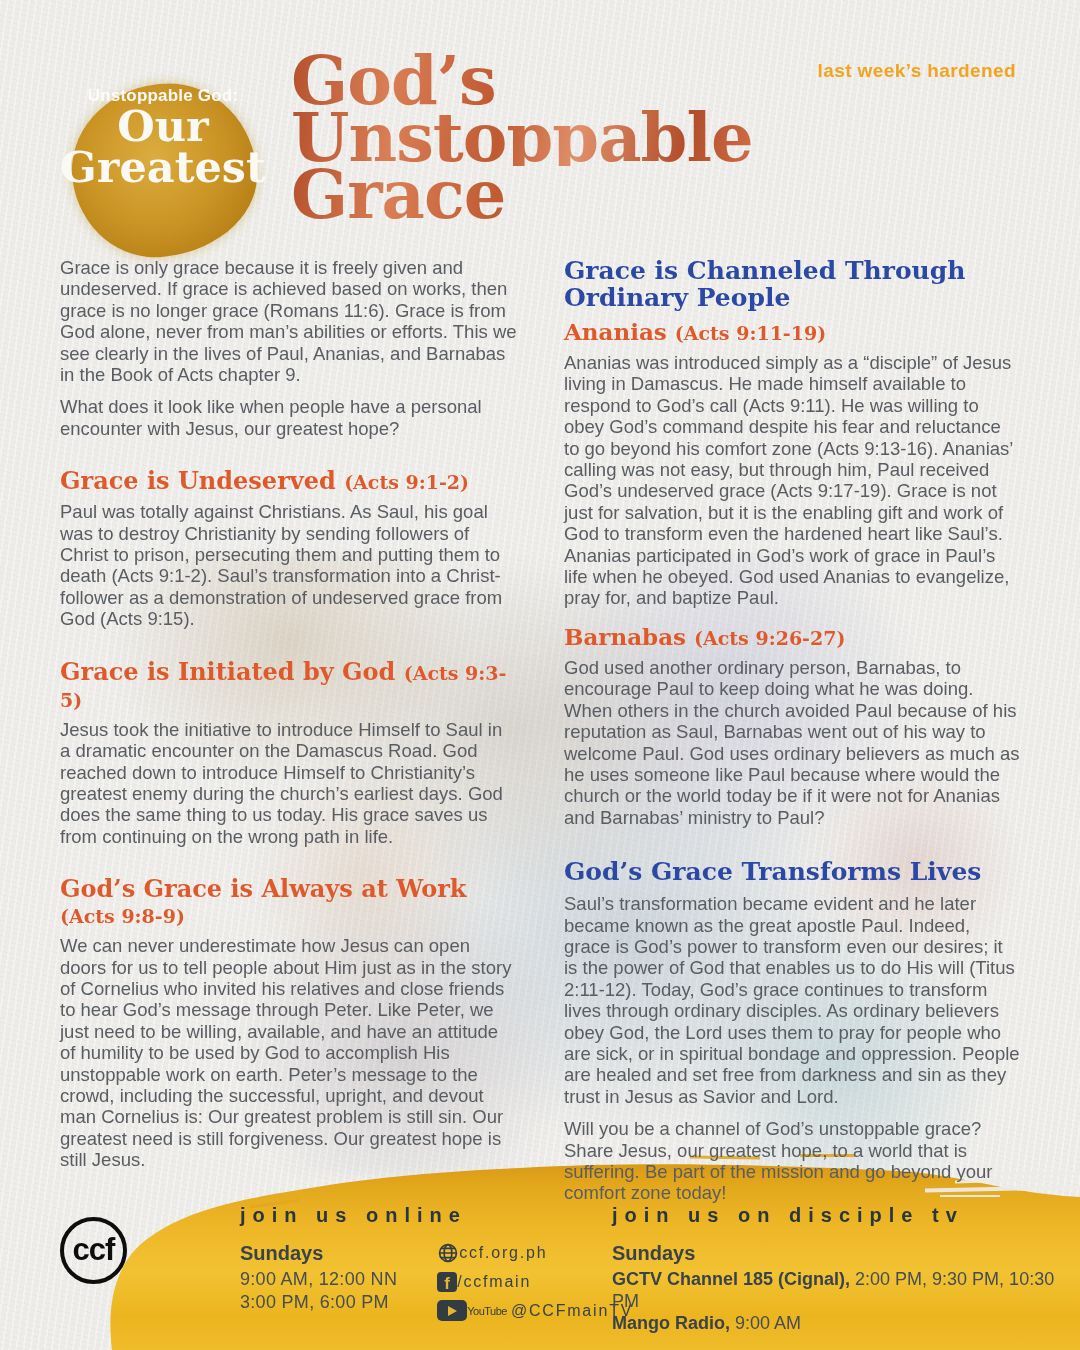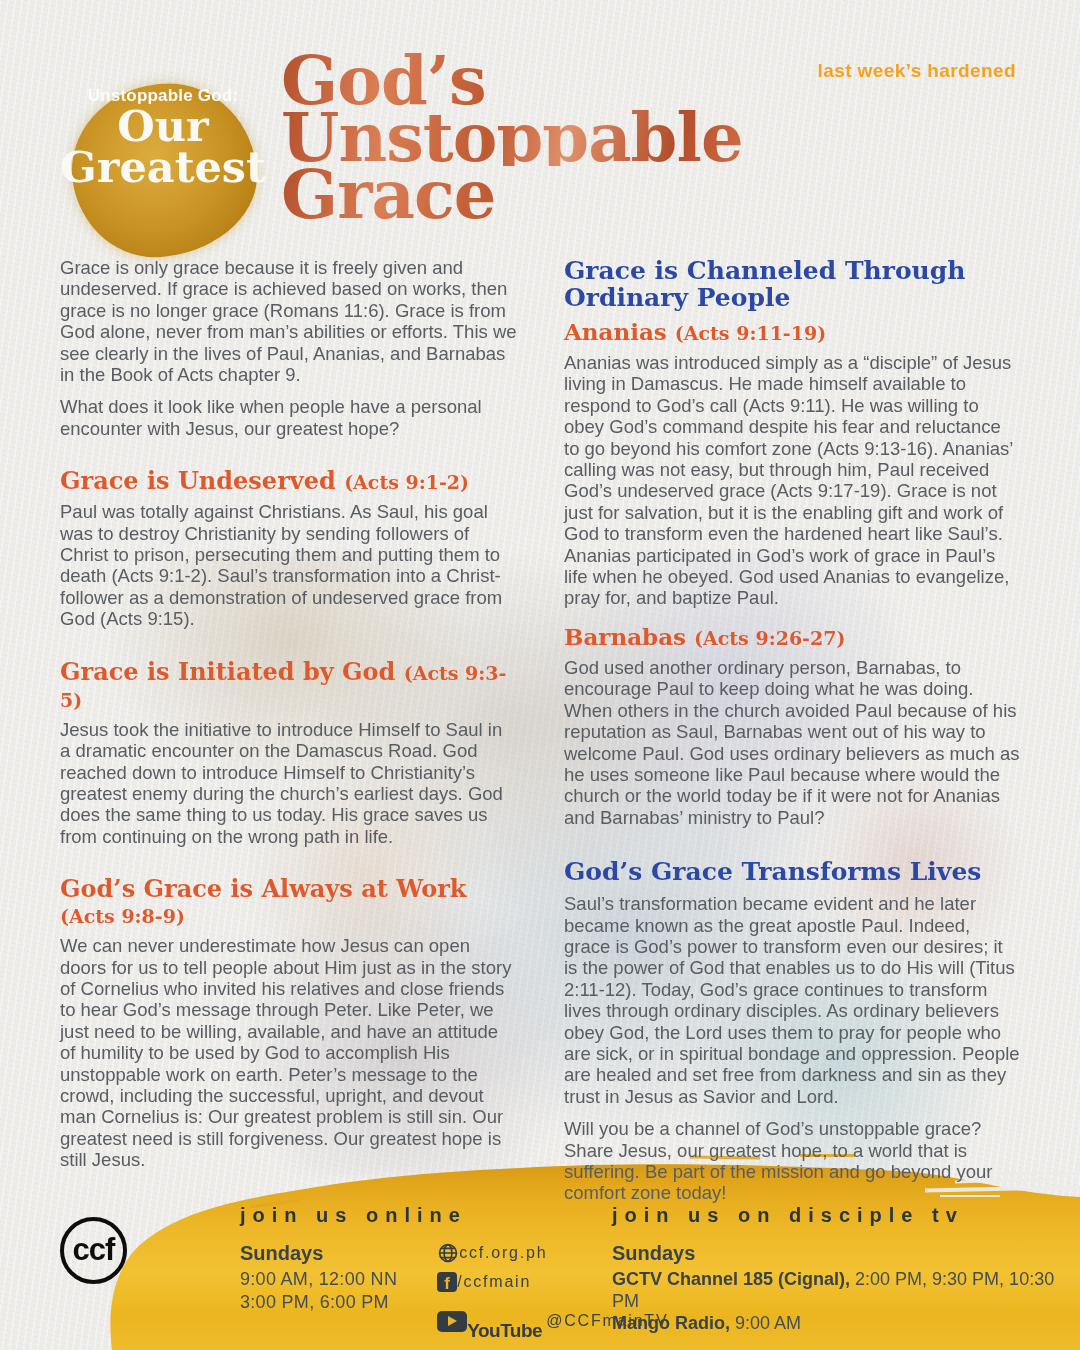--- a/index.html
+++ b/index.html
@@ -48,21 +48,21 @@
     background: radial-gradient(circle at 45% 42%, #DBAC3E 0%, #CC9627 45%, #B57F15 80%, #C28C1E 100%);
     transform: rotate(-7deg);
     box-shadow: 0 0 12px rgba(190,150,40,0.45);
     z-index:1;
   }
   .badge-text { position:absolute; left:52px; top:86px; width:222px; text-align:center; z-index:2; }
   .badge-kicker { font-weight:bold; font-size:17px; letter-spacing:.2px; color:#FDFCF8; }
   .badge-line  { font-family:"DejaVu Serif","Liberation Serif",serif; font-weight:bold;
                  font-size:43px; line-height:41px; color:#FBF9F4; }
 
-  .title { position:absolute; left:281px; top:52px; z-index:2; }
+  .title { position:absolute; left:291px; top:52px; z-index:2; }
   .title div {
     font-family:"DejaVu Serif","Liberation Serif",serif; font-weight:bold;
     font-size:67px; line-height:57px; letter-spacing:-1px;
     background: linear-gradient(100deg,#b5512e 0%,#d97e55 22%,#c05a33 45%,#e0906a 62%,#b24d2a 85%,#cf6d45 100%);
     -webkit-background-clip:text; background-clip:text; color:transparent;
   }
   .tag { position:absolute; right:64px; top:60px; font-weight:bold; font-size:19px;
          letter-spacing:.4px; color:#F2A31F; z-index:2; }
 
   
@@ -101,21 +101,21 @@
   .f-flex { display:flex; gap:40px; }
   .f-social-row { display:flex; align-items:center; margin-bottom:8px; }
   .f-link { font-size:16px; letter-spacing:1.8px; color:#39424A; }
   .fb-icon { display:flex; width:20px; height:20px; background:#343C43; border-radius:4px;
              color:#E7B62A; font-weight:bold; font-size:17px; line-height:1;
              align-items:flex-end; justify-content:center; overflow:hidden; }
   .yt-icon { position:relative; width:30px; height:21px; background:#343C43; border-radius:5px; }
   .yt-icon::after { content:""; position:absolute; left:11px; top:5.5px;
                     border-left:9px solid #E7B62A; border-top:5px solid transparent;
                     border-bottom:5px solid transparent; }
-  .yt-word { font-weight:bold; font-size:19px; letter-spacing:-0.5px; color:#343C43; margin-right:4px;margin-top:20px; }
+  .yt-word { font-weight:normal; font-size:11px; letter-spacing:-0.5px; color:#343C43; margin-right:4px; }
   .f-bcast-row { font-size:18px; line-height:22px; }
   .f-bold { font-weight:bold; color:#3A424A; }
 </style>
 </head>
 <body>
 
 <div class="page">
 
   <div class="bg-photo"></div>
 

